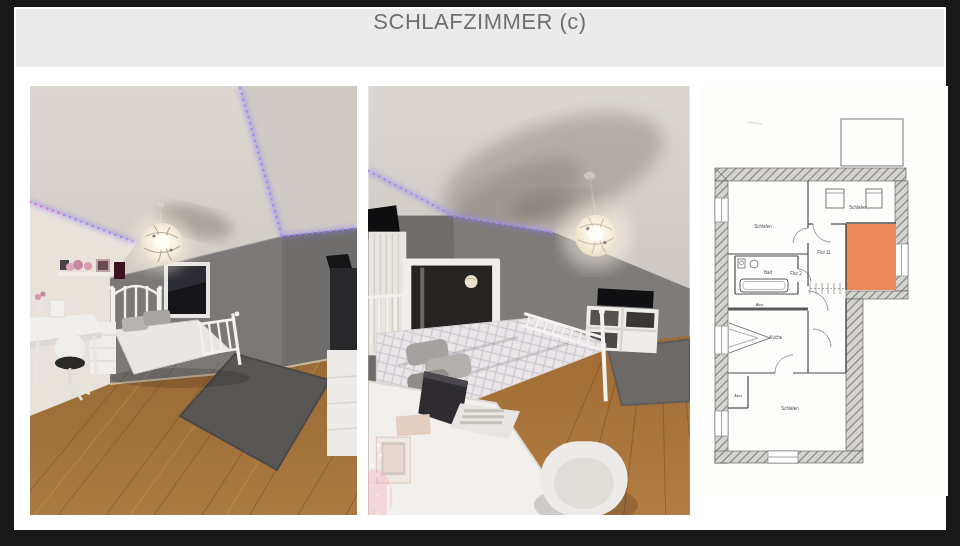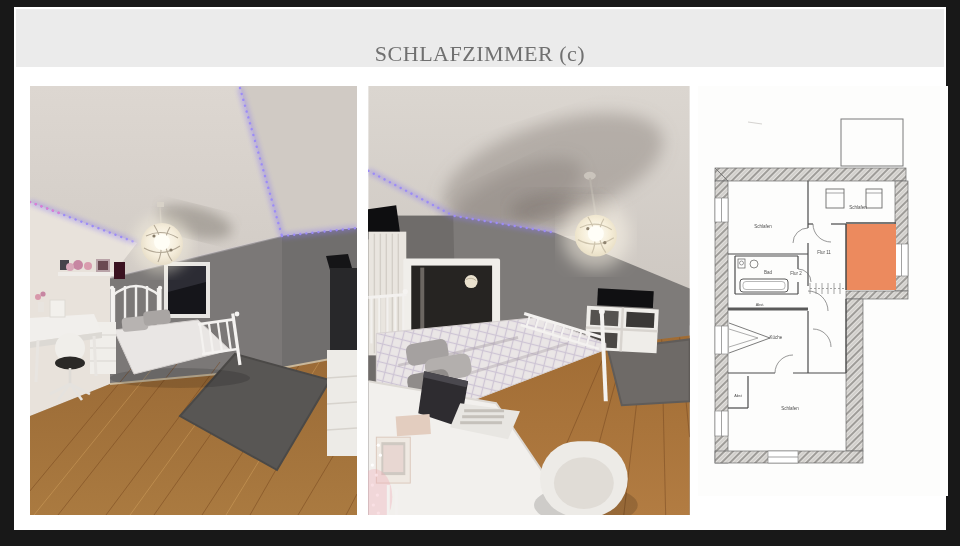--- a/index.html
+++ b/index.html
@@ -1,20 +1,20 @@
 <!DOCTYPE html>
 <html><head>
 <meta charset="utf-8">
 <style>
   html,body{margin:0;padding:0;background:#181818;}
   #stage{position:relative;width:960px;height:546px;background:#181818;overflow:hidden;
          font-family:"Liberation Sans",sans-serif;}
   #window{position:absolute;left:14px;top:7px;width:932px;height:523px;background:#ffffff;}
   #header{position:absolute;left:2px;top:2px;right:2px;height:58px;background:#ebebeb;
-          display:flex;align-items:flex-end;justify-content:center;font-family:Liberation Serif, serif;}
+          display:flex;align-items:flex-start;justify-content:center;}
   #title{font-size:22px;letter-spacing:.5px;color:#707070;}
   .photo{position:absolute;top:79px;height:429px;}
   #photo1{left:16px;width:327px;}
   #photo2{left:354px;width:322px;}
   #planbox{position:absolute;left:676px;top:79px;width:256px;height:429px;background:#ffffff;}
   #planbox svg{position:absolute;left:8px;top:0px;}
   svg{display:block;}
   text{font-family:"Liberation Sans",sans-serif;}
 </style>
 </head>

